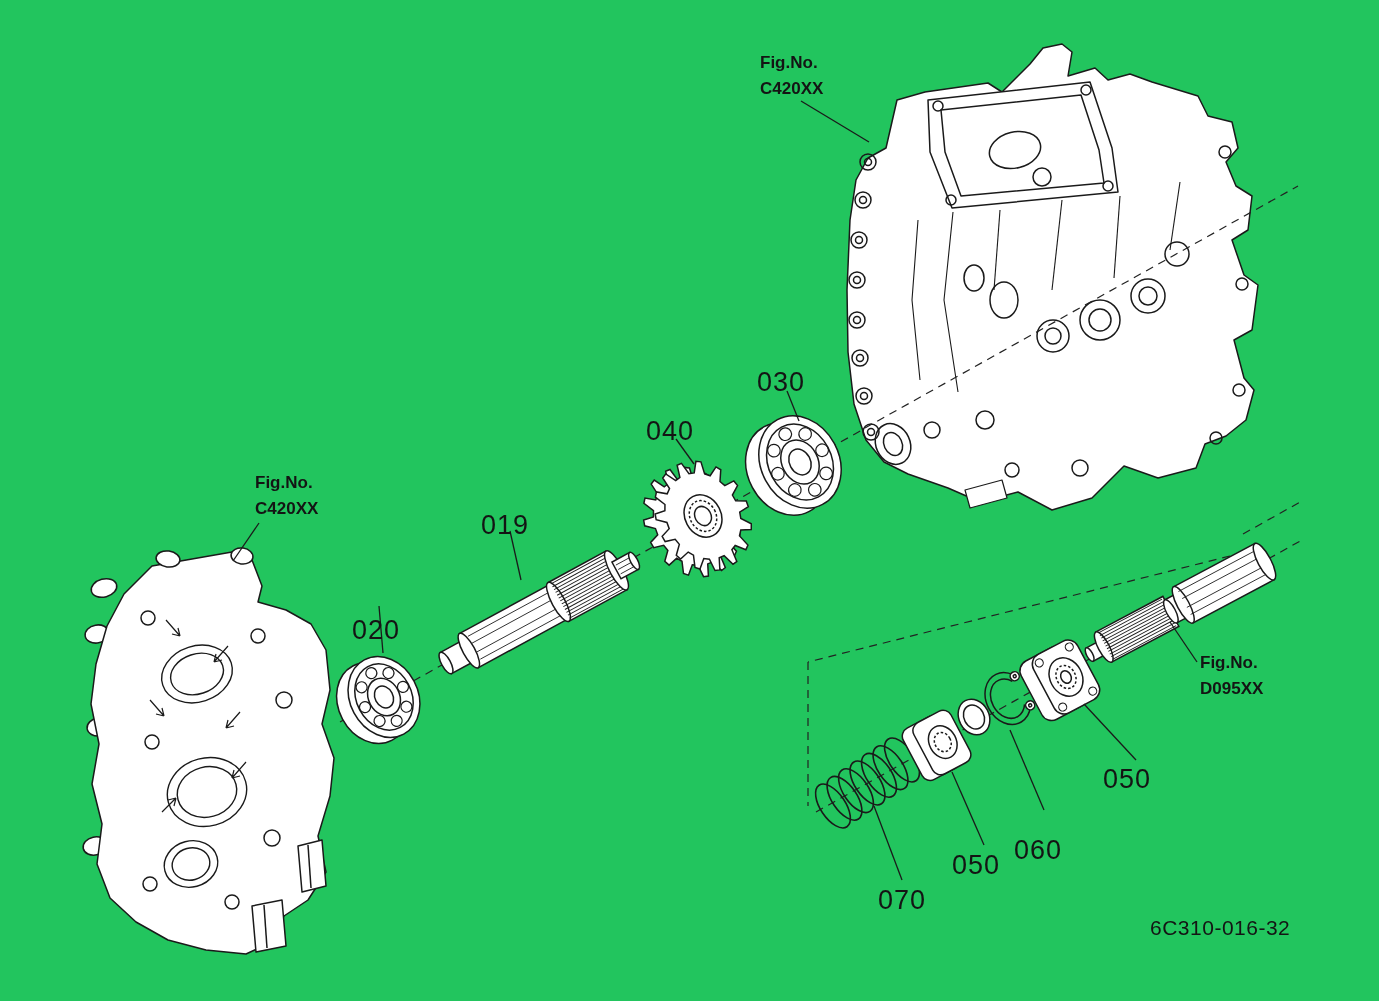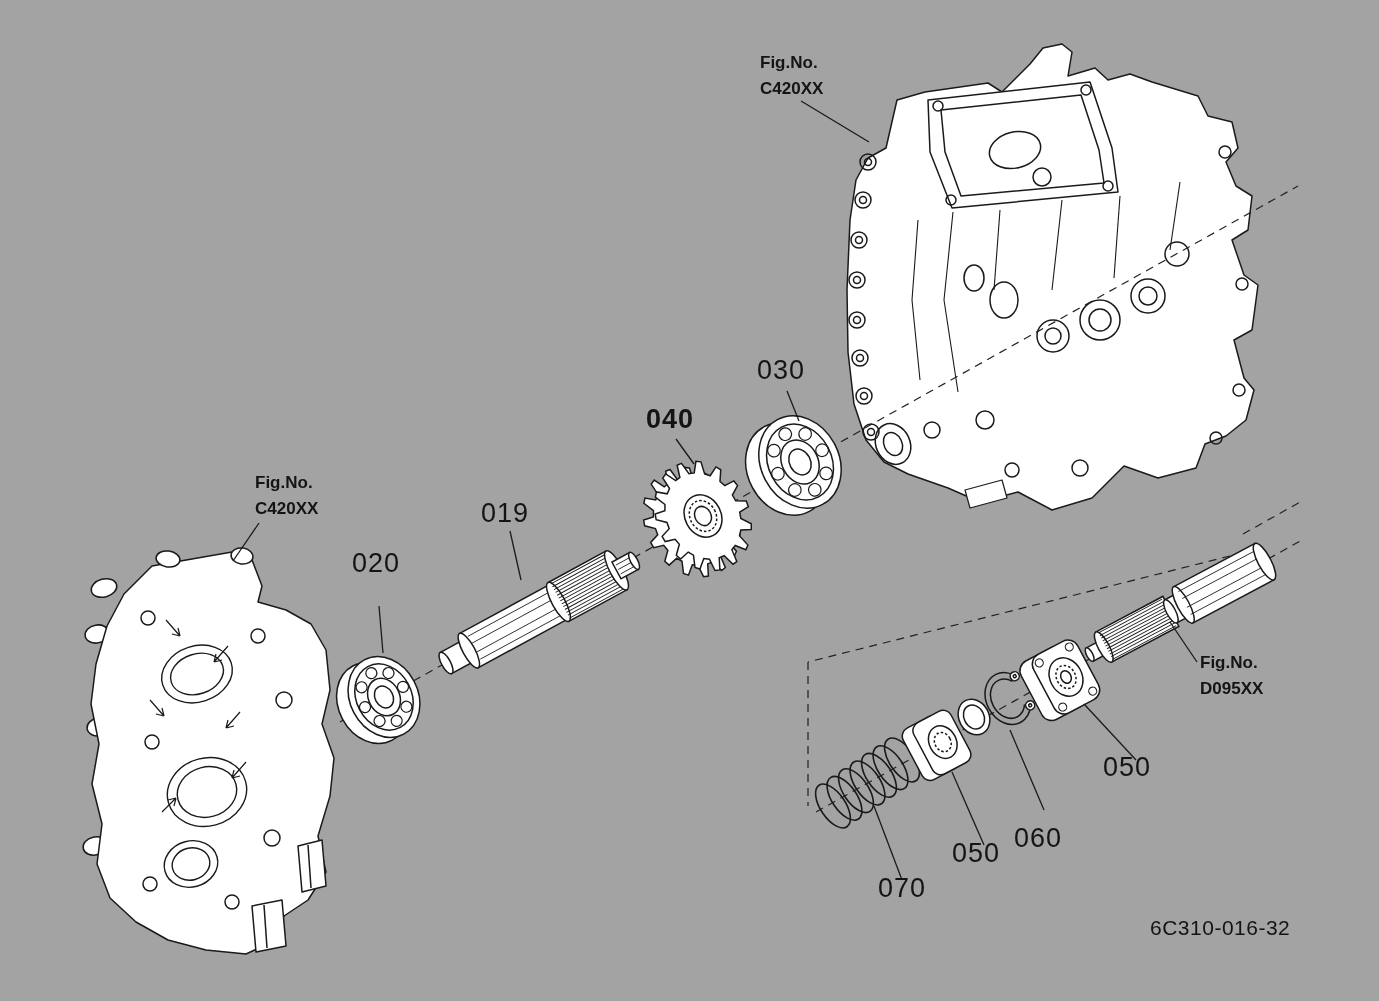--- a/index.html
+++ b/index.html
@@ -1,19 +1,19 @@
 <!DOCTYPE html>
 <html><head>
 <meta charset="utf-8">
 <style>
   html,body{margin:0;padding:0;background:#fff;}
-  .canvas{position:relative;width:1379px;height:1001px;background:#a3a3a3;overflow:hidden;
+  .canvas{position:relative;width:1379px;height:1001px;background:#22c55e;overflow:hidden;
           font-family:"Liberation Sans",sans-serif;color:#111;}
   .canvas svg{position:absolute;left:0;top:0;}
-  .part-num{position:absolute;font-size:27px;letter-spacing:1px;color:#141414;white-space:nowrap;}
+  .part-num{position:absolute;font-size:27px;letter-spacing:1px;color:#141414;white-space:nowrap;margin-top:12px;}
   .fig-ref{position:absolute;font-size:17px;font-weight:bold;line-height:1.5;color:#141414;white-space:nowrap;}
   .fig-ref span{display:block;}
   .drawing-code{position:absolute;font-size:21px;letter-spacing:0.5px;color:#141414;white-space:nowrap;}
 </style>
 </head>
 <body>
 
 <div class="canvas">
 
 <svg width="1379" height="1001" viewBox="0 0 1379 1001">
@@ -305,23 +305,23 @@
     <span>Fig.No.</span>
     <span>C420XX</span>
   </div>
 
   <div class="fig-ref" style="left:1200px;top:650px;">
     <span>Fig.No.</span>
     <span>D095XX</span>
   </div>
 
   <div class="part-num" style="left:481px;top:498px;">019</div>
-  <div class="part-num" style="left:352px;top:548px;">020</div>
+  <div class="part-num" style="left:352px;top:603px;">020</div>
   <div class="part-num" style="left:757px;top:355px;">030</div>
-  <div class="part-num" style="left:646px;top:404px;font-weight:bold;">040</div>
+  <div class="part-num" style="left:646px;top:404px;">040</div>
   <div class="part-num" style="left:1103px;top:752px;">050</div>
   <div class="part-num" style="left:952px;top:838px;">050</div>
   <div class="part-num" style="left:1014px;top:823px;">060</div>
   <div class="part-num" style="left:878px;top:873px;">070</div>
 
   <div class="drawing-code" style="left:1150px;top:916px;">6C310-016-32</div>
 
 </div>
 
 </body></html>

